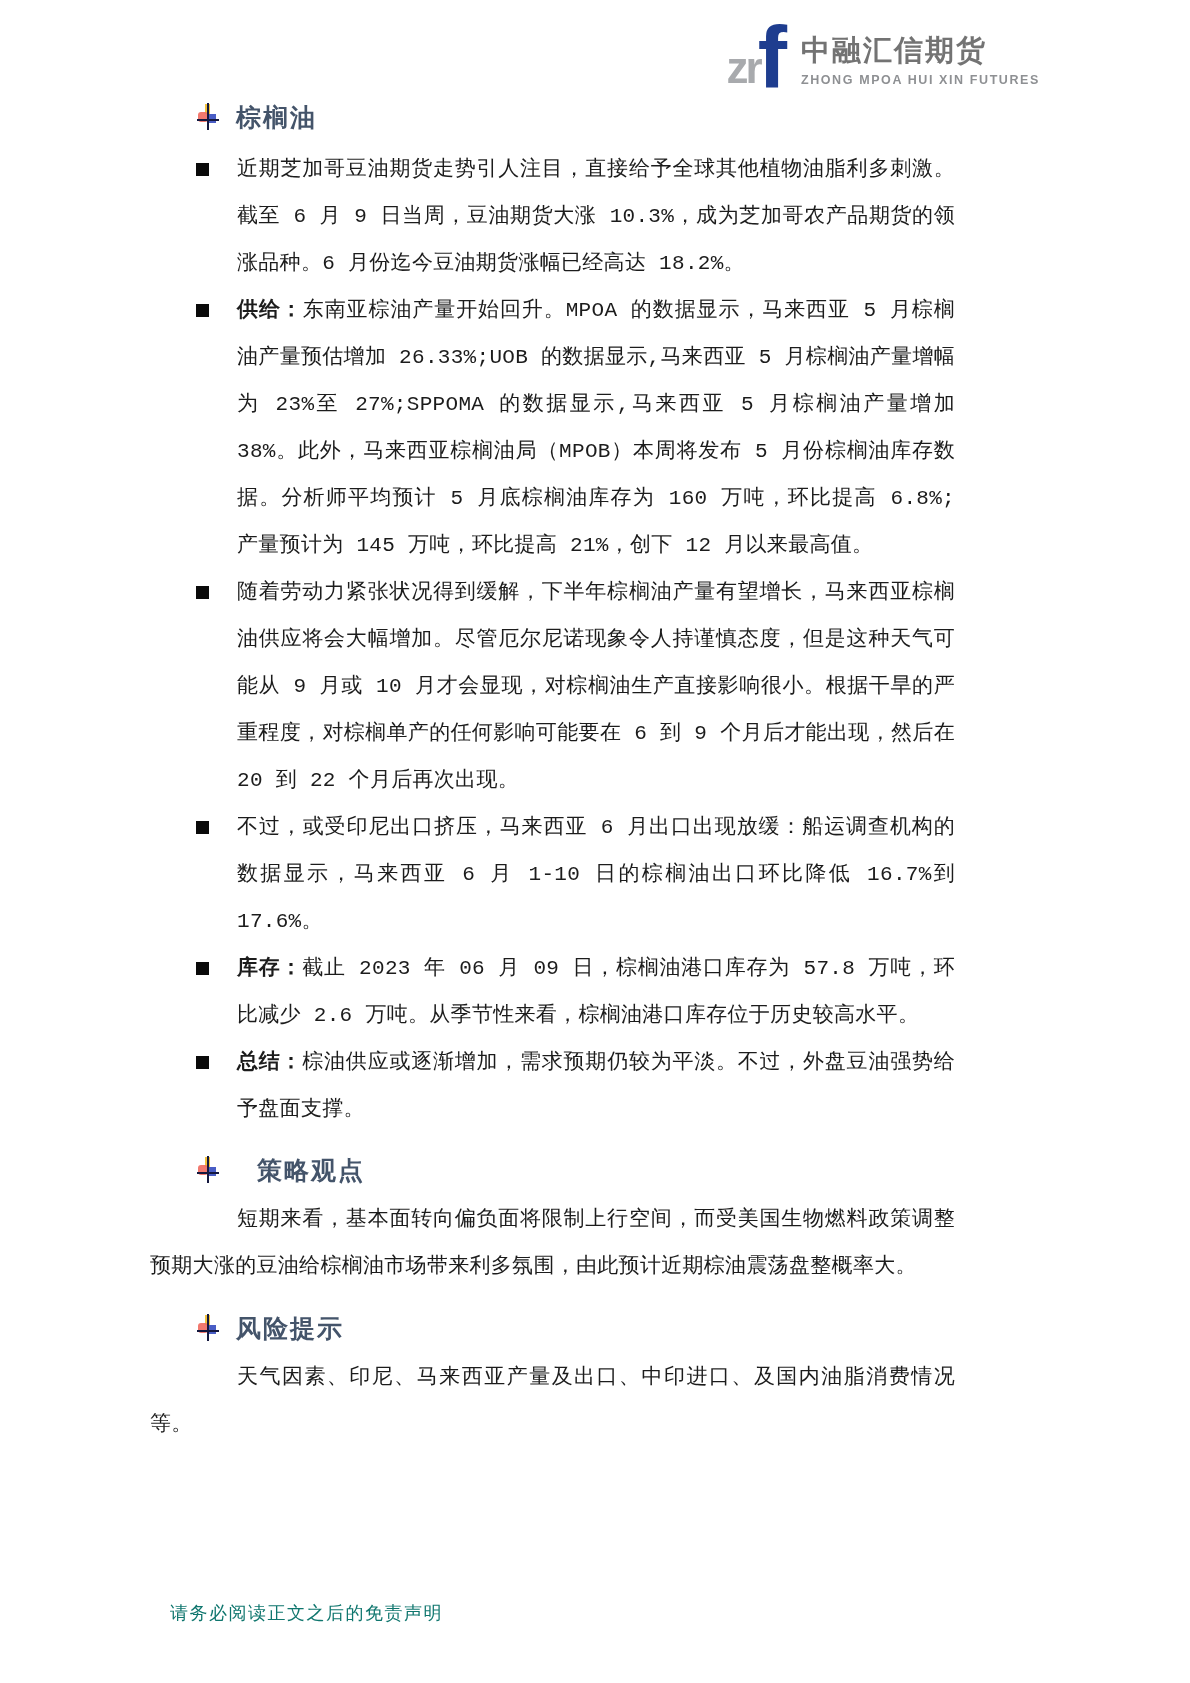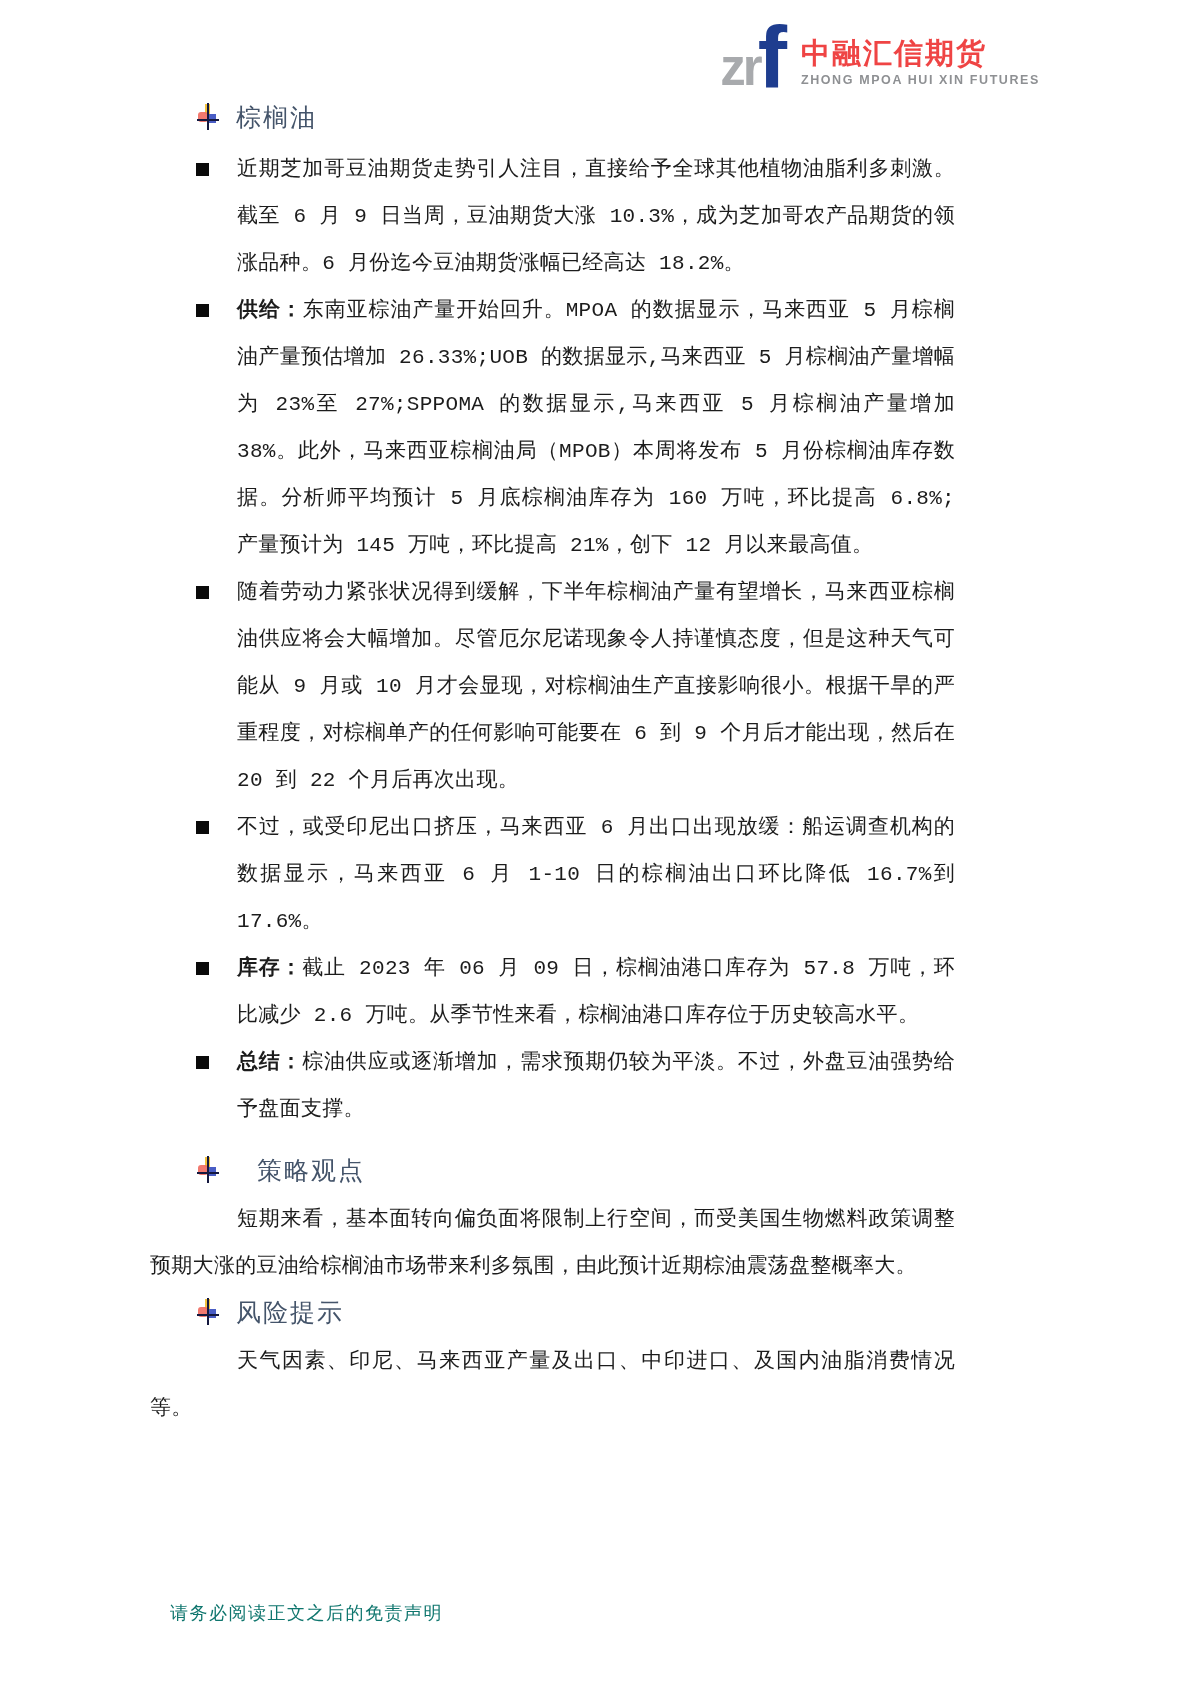--- a/index.html
+++ b/index.html
@@ -8,50 +8,50 @@
     width:1190px; height:1683px;
     position:relative; overflow:hidden;
     font-family:"Liberation Serif","DejaVu Serif",serif;
     color:#1c1c1c;
   }
 
   
   .logo { position:absolute; top:22px; right:150px; display:flex; align-items:flex-start; }
   .logo-zr {
     font-family:"Liberation Sans","DejaVu Sans",sans-serif;
-    font-weight:700; font-size:51px; line-height:64px;
+    font-weight:700; font-size:44px; line-height:64px;
     color:#a8aaad; letter-spacing:-3px;
     margin-top:14px;
   }
   .logo-f {
     font-family:"Liberation Sans","DejaVu Sans",sans-serif;
     font-weight:700; font-size:88px; line-height:70px;
     color:#1e3d8f; margin-left:-2px;
   }
   .logo-names { margin-left:14px; margin-top:14px; }
   .logo-cn {
-    font-family:Liberation Serif, serif;
+    font-family:Liberation Mono, monospace;
     font-weight:700; font-size:29px; line-height:34px;
-    color:#ef4444; letter-spacing:2px; white-space:nowrap;
+    color:#737373; letter-spacing:2px; white-space:nowrap;
   }
   .logo-en {
     font-family:"Liberation Sans","DejaVu Sans",sans-serif;
     font-weight:700; font-size:12.5px; line-height:16px;
     color:#8e9093; letter-spacing:1.6px; white-space:nowrap;
     margin-top:2px;
   }
 
   
   .content { padding:102px 235px 0 150px; }
 
   .section-head { display:flex; align-items:center; margin-left:46px; margin-top:0; }
   .section-icon { width:24px; height:28px; flex:none; margin-right:16px; }
   .section-title {
     font-family:"Liberation Sans","DejaVu Sans",sans-serif;
-    font-weight:400; font-size:25px; line-height:30px;
+    font-weight:700; font-size:25px; line-height:30px;
     color:#44546a; letter-spacing:2px;
   }
 
   .bullets { margin-top:14px; }
   .bullet-item { display:flex; margin-left:46px; }
   .bullet-sq { width:13px; height:13px; background:#0a0a0a; flex:none; margin-top:17px; }
   .bullet-text {
     margin-left:28px; flex:1;
     font-size:21px; line-height:47px;
     text-align:justify; letter-spacing:0.3px;font-family:Liberation Mono, monospace;
@@ -59,21 +59,21 @@
   .bullet-label { font-weight:700; }
 
   .body-paragraph {
     font-size:21px; line-height:47px;
     text-align:justify; letter-spacing:0.3px;
     text-indent:87px;
     margin-top:10px;
   }
 
   .head-strategy { margin-top:22px;gap:21px; }
-  .head-risk { margin-top:8px; }
+  .head-risk { margin-top:24px; }
 
   
   .footer {
     position:absolute; left:170px; bottom:58px;
     font-size:18px; color:#0f766e; letter-spacing:1.5px;
   }
 </style>
 </head>
 <body>
 

